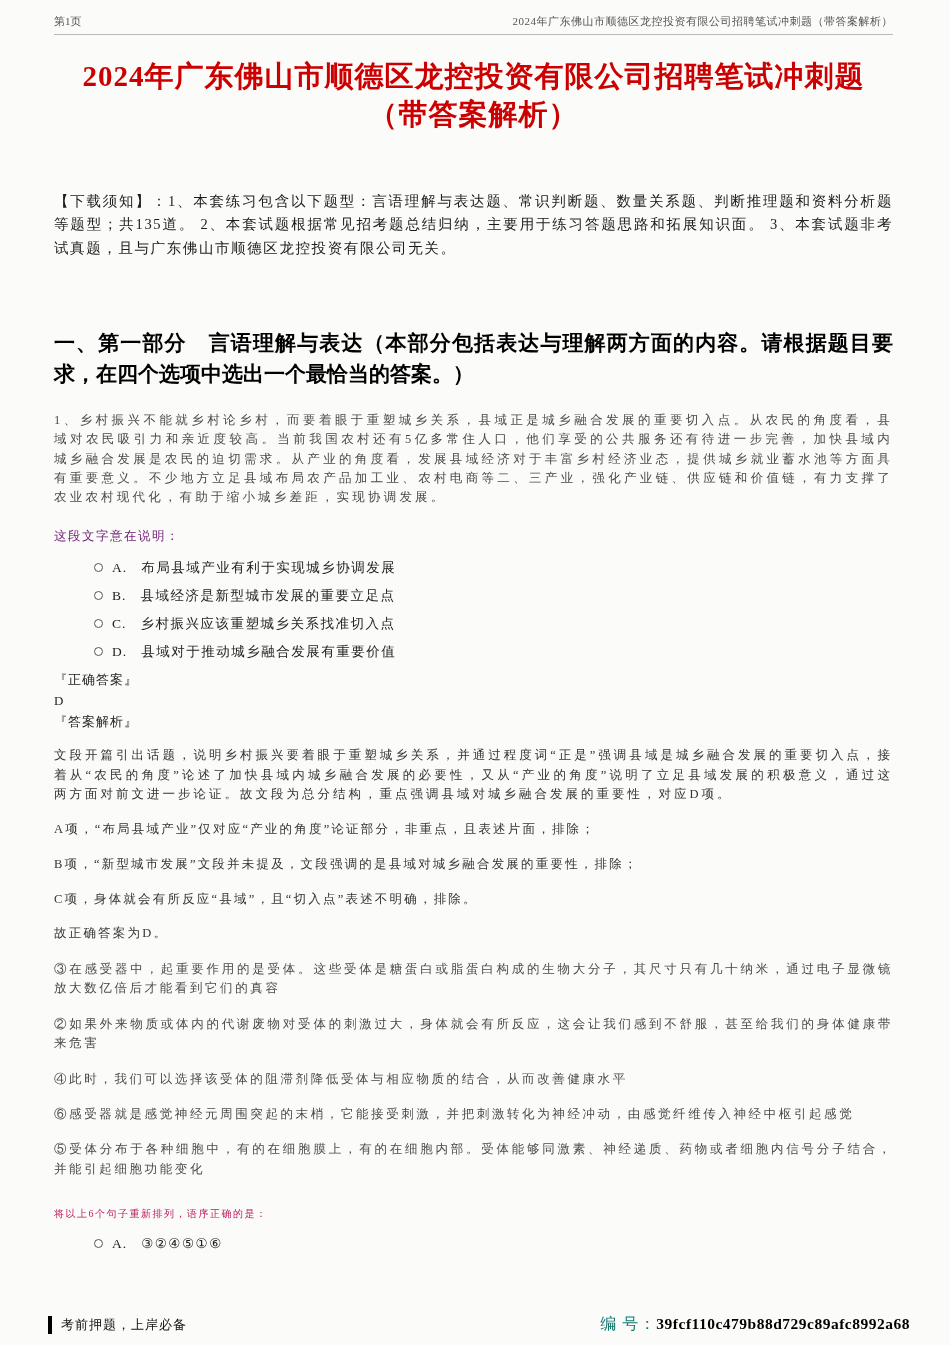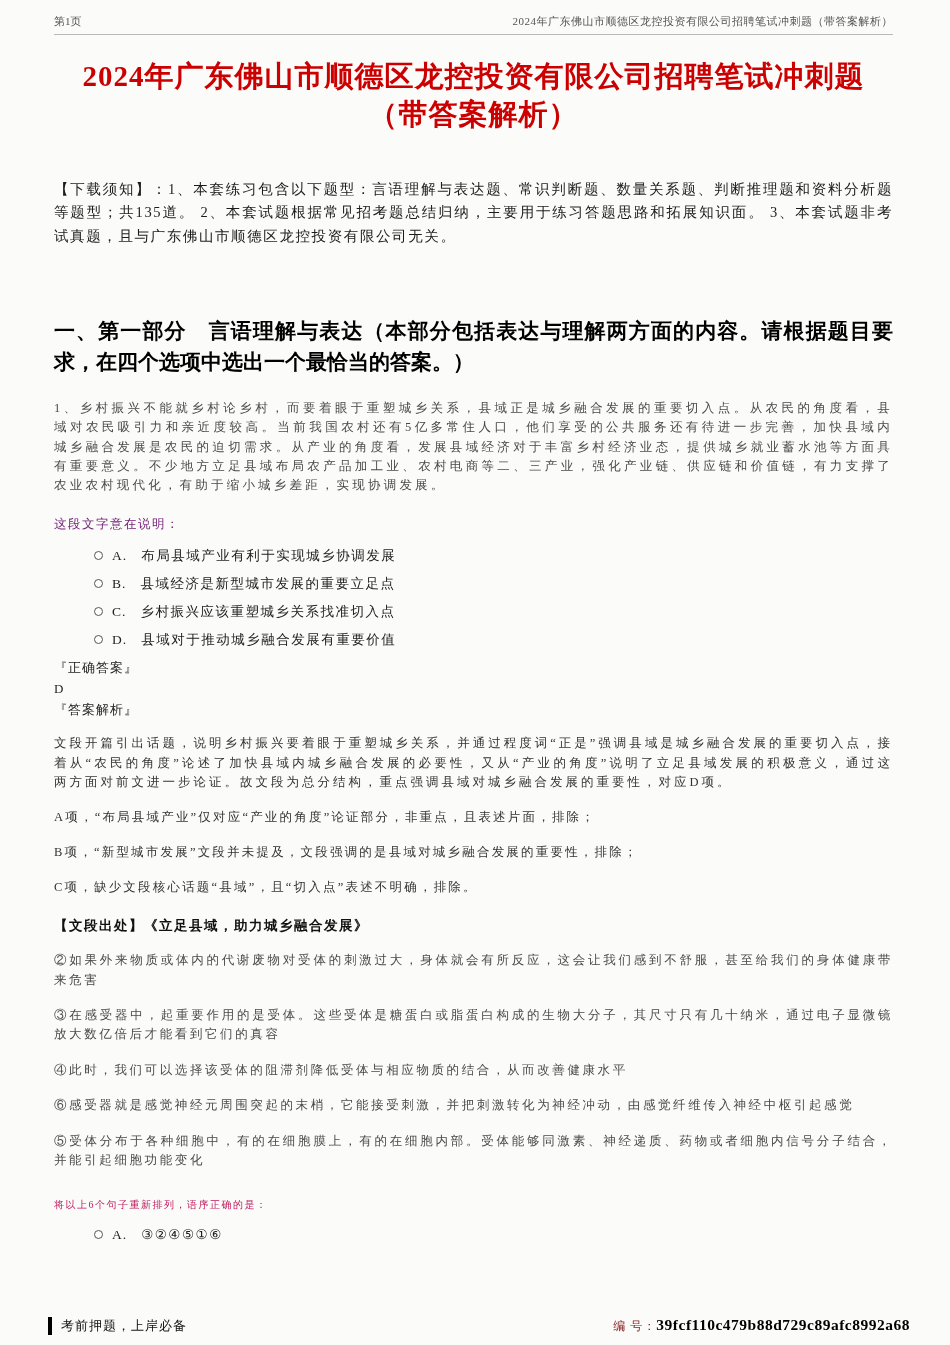--- a/index.html
+++ b/index.html
@@ -28,21 +28,21 @@
     text-align:center;
     color:#cc0000;
     font-weight:bold;
     font-size:29px;
     line-height:1.32;
     letter-spacing:1px;
   }
 
   
   .notice {
-    margin-top:44px;
+    margin-top:56px;
     font-size:14.5px;
     line-height:1.62;
     color:#1c1c1c;
     letter-spacing:1.6px;
     text-align:justify;
   }
 
   
   .section-heading {
     margin-top:68px;
@@ -125,21 +125,21 @@
     display:flex; justify-content:space-between; align-items:center;
   }
   .footer-slogan {
     border-left:4px solid #000;
     padding-left:9px;
     font-size:13px;
     color:#111;
     letter-spacing:1px;
   }
   .footer-code { display:flex; align-items:baseline; }
-  .code-label { font-size:12px; color:#7f1d1d; letter-spacing:1px; }
+  .code-label { font-size:16px; color:#0f766e; letter-spacing:1px; }
   .code-value {
     font-size:15.5px; font-weight:600; color:#000;
     font-family:"Liberation Serif","DejaVu Serif",serif;
     letter-spacing:0.5px;
   }
 </style>
 </head>
 <body>
 
 <div class="page">
@@ -185,28 +185,28 @@
       </div>
     </div>
 
     <p class="ans-label">『正确答案』</p>
     <p class="ans-value">D</p>
     <p class="ans-label">『答案解析』</p>
 
     <p class="analysis-p">文段开篇引出话题，说明乡村振兴要着眼于重塑城乡关系，并通过程度词“正是”强调县域是城乡融合发展的重要切入点，接着从“农民的角度”论述了加快县域内城乡融合发展的必要性，又从“产业的角度”说明了立足县域发展的积极意义，通过这两方面对前文进一步论证。故文段为总分结构，重点强调县域对城乡融合发展的重要性，对应D项。</p>
     <p class="analysis-p analysis-short">A项，“布局县域产业”仅对应“产业的角度”论证部分，非重点，且表述片面，排除；</p>
     <p class="analysis-p analysis-short">B项，“新型城市发展”文段并未提及，文段强调的是县域对城乡融合发展的重要性，排除；</p>
-    <p class="analysis-p analysis-short">C项，缺少文段核心话题“县域”，且“切入点”表述不明确，排除。</p>
-
-    <p class="source-line">【文段出处】《立足县域，助力城乡融合发展》</p>
+    <p class="analysis-p analysis-short">C项，身体就会有所反应“县域”，且“切入点”表述不明确，排除。</p>
+    <p class="analysis-p analysis-short">故正确答案为D。</p>
+
   </div>
 
   <div>
+    <p class="q2-line">③在感受器中，起重要作用的是受体。这些受体是糖蛋白或脂蛋白构成的生物大分子，其尺寸只有几十纳米，通过电子显微镜放大数亿倍后才能看到它们的真容</p>
     <p class="q2-line">②如果外来物质或体内的代谢废物对受体的刺激过大，身体就会有所反应，这会让我们感到不舒服，甚至给我们的身体健康带来危害</p>
-    <p class="q2-line">③在感受器中，起重要作用的是受体。这些受体是糖蛋白或脂蛋白构成的生物大分子，其尺寸只有几十纳米，通过电子显微镜放大数亿倍后才能看到它们的真容</p>
     <p class="q2-line">④此时，我们可以选择该受体的阻滞剂降低受体与相应物质的结合，从而改善健康水平</p>
     <p class="q2-line">⑥感受器就是感觉神经元周围突起的末梢，它能接受刺激，并把刺激转化为神经冲动，由感觉纤维传入神经中枢引起感觉</p>
     <p class="q2-line">⑤受体分布于各种细胞中，有的在细胞膜上，有的在细胞内部。受体能够同激素、神经递质、药物或者细胞内信号分子结合，并能引起细胞功能变化</p>
 
     <p class="q2-prompt">将以上6个句子重新排列，语序正确的是：</p>
 
     <div class="options">
       <div class="option-row">
         <span class="radio"></span>
         <span class="opt-label">A.</span>

